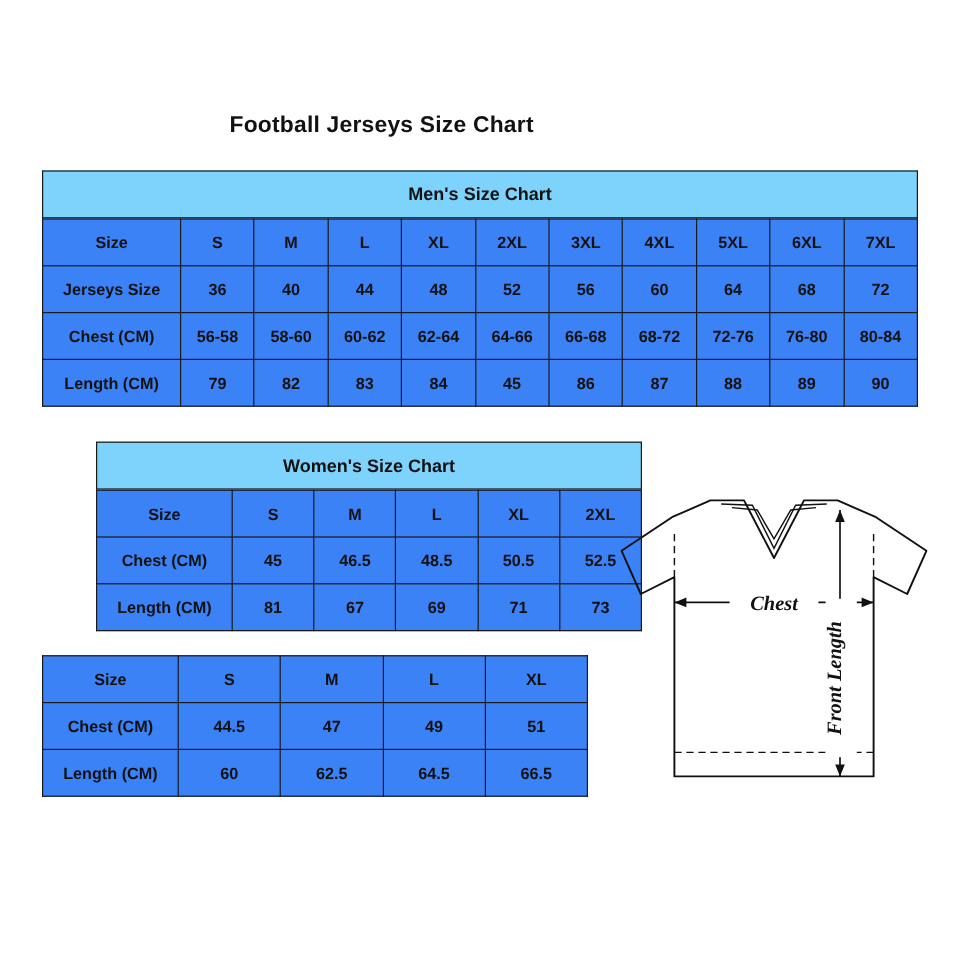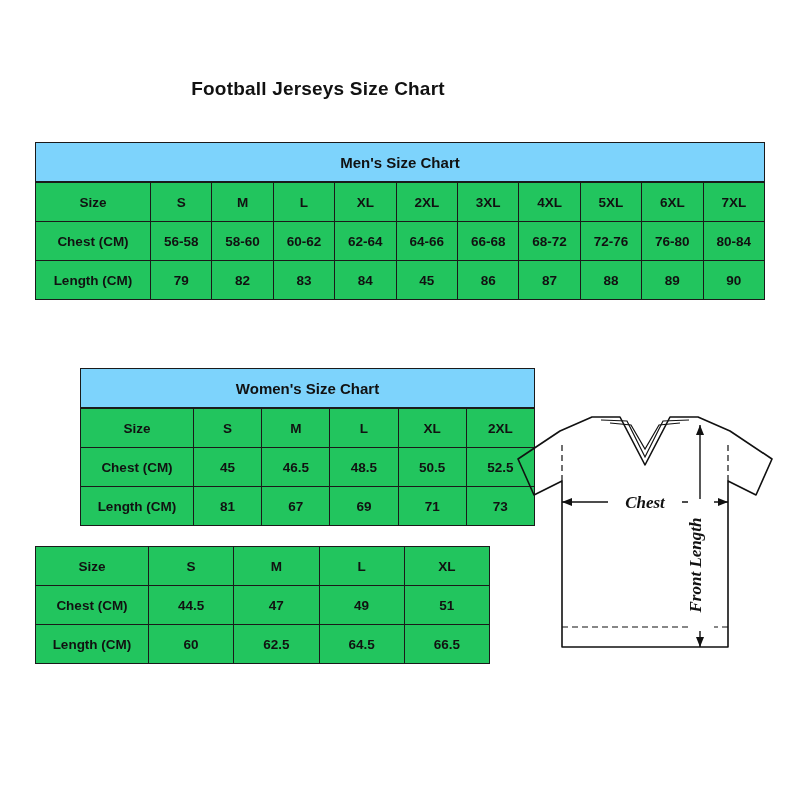--- a/index.html
+++ b/index.html
@@ -17,33 +17,33 @@
   }
   #page {
     position: absolute;
     left: 0; top: 0;
     width: 800px;
     height: 800px;
   }
   .page-title {
     position: absolute;
     left: 0;
-    top: 78px;
+    top: 94px;
     width: 636px;
     text-align: center;
     font-size: 19px;
     font-weight: bold;
     letter-spacing: 0.2px;
     color: #111111;
   }
 
   table.size-table {
     border-collapse: collapse;
     table-layout: fixed;
-    background: #22c55e;
+    background: #3b82f6;
   }
   table.size-table td,
   table.size-table th {
     border: 1px solid #1a1a1a;
     text-align: center;
     vertical-align: middle;
     font-size: 13.5px;
     font-weight: bold;
     color: #111111;
     padding: 0;
@@ -129,20 +129,33 @@
           <td>S</td>
           <td>M</td>
           <td>L</td>
           <td>XL</td>
           <td>2XL</td>
           <td>3XL</td>
           <td>4XL</td>
           <td>5XL</td>
           <td>6XL</td>
           <td>7XL</td>
+        </tr>
+        <tr>
+          <td class="label-cell">Jerseys Size</td>
+          <td>36</td>
+          <td>40</td>
+          <td>44</td>
+          <td>48</td>
+          <td>52</td>
+          <td>56</td>
+          <td>60</td>
+          <td>64</td>
+          <td>68</td>
+          <td>72</td>
         </tr>
         <tr>
           <td class="label-cell">Chest (CM)</td>
           <td>56-58</td>
           <td>58-60</td>
           <td>60-62</td>
           <td>62-64</td>
           <td>64-66</td>
           <td>66-68</td>
           <td>68-72</td>

